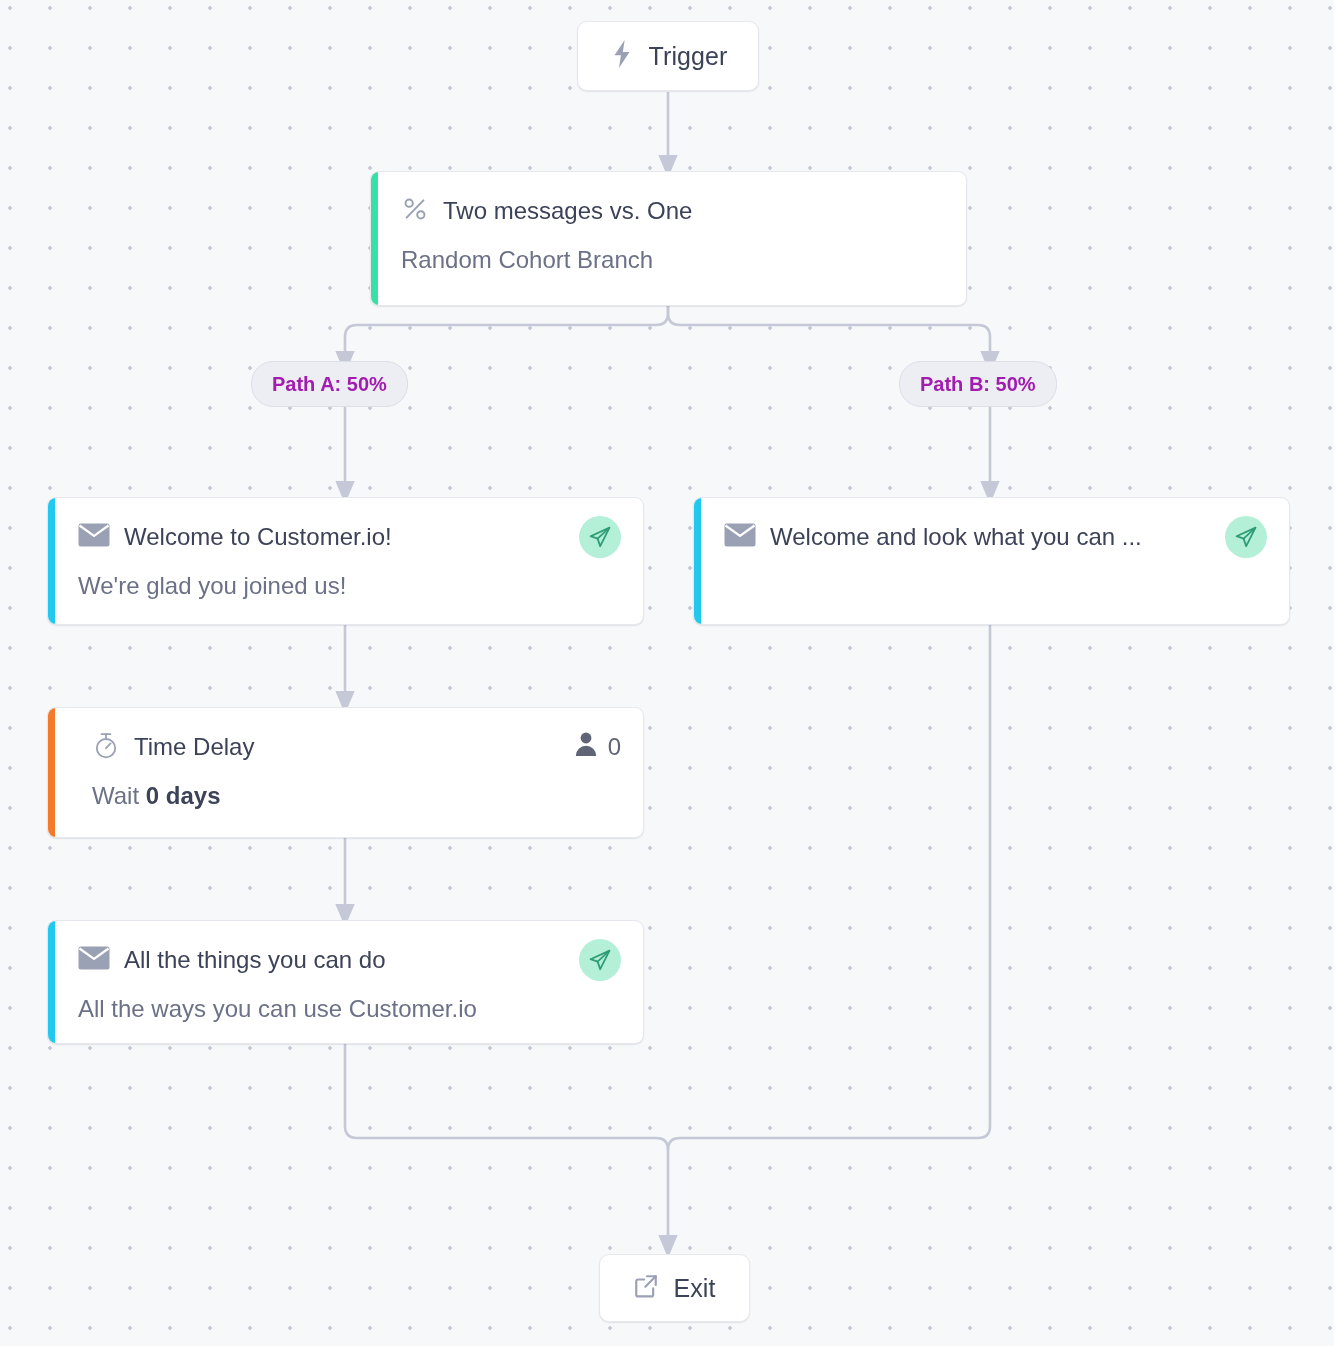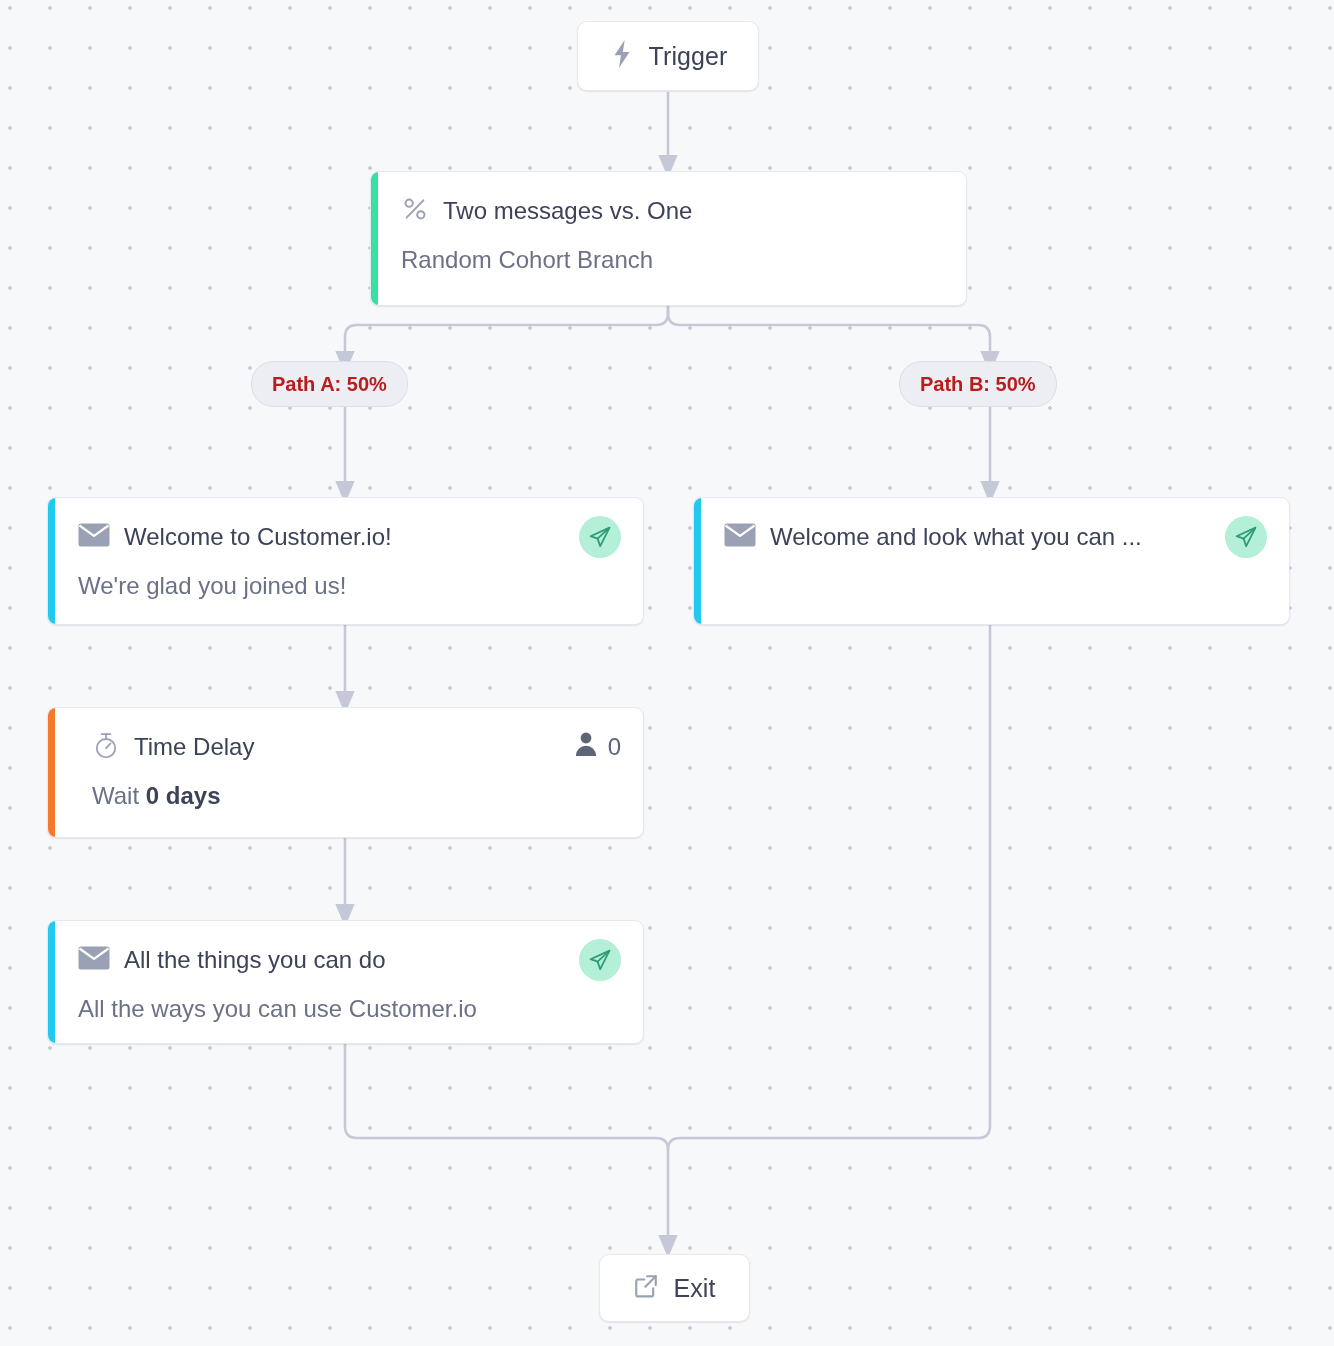--- a/index.html
+++ b/index.html
@@ -118,21 +118,21 @@
     display: flex;
     align-items: center;
     justify-content: flex-end;
     height: 44px;
     padding: 0 20px;
     background: #eceef3;
     border: 1px solid #dcdfe8;
     border-radius: 22px;
     font-size: 20px;
     font-weight: bold;
-    color: #b91c1c;
+    color: #a21caf;
     white-space: nowrap;
   }
 
   .ico { flex: 0 0 auto; display: block; }
 </style>
 </head>
 <body>
 
 <div id="canvas">
 

